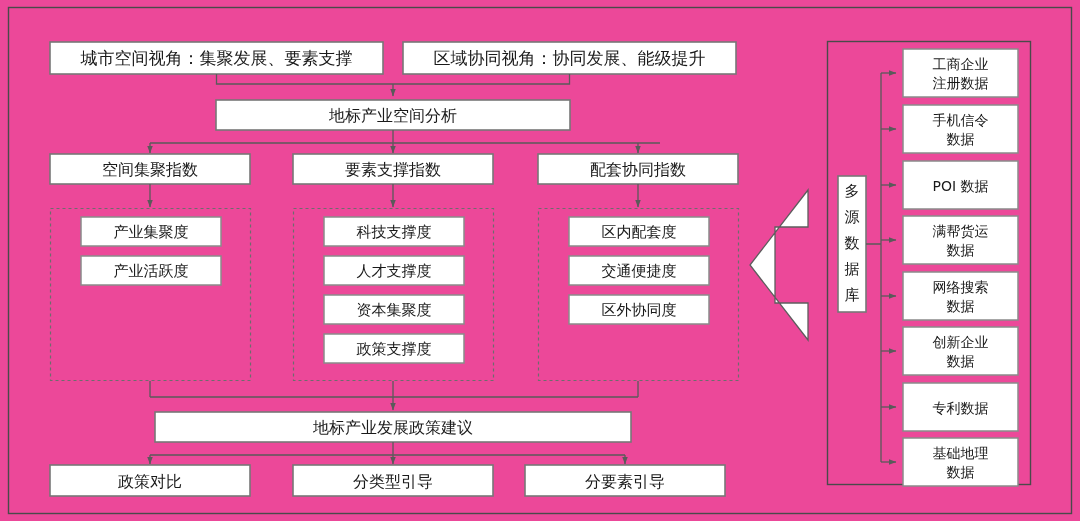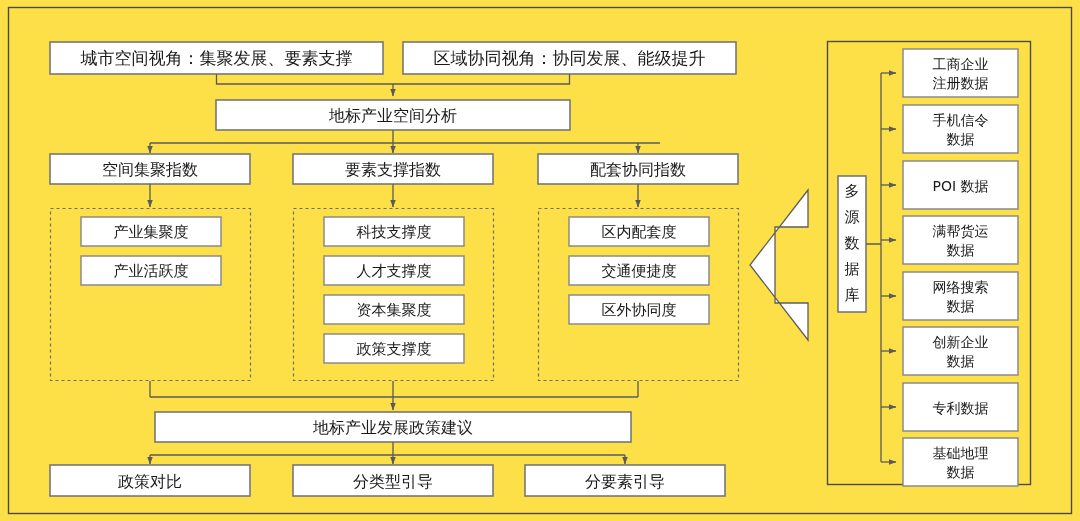--- a/index.html
+++ b/index.html
@@ -1,20 +1,20 @@
 <!DOCTYPE html>
 <html lang="zh"><head>
 <meta charset="utf-8">
 <style>
   html,body{margin:0;padding:0;background:#ffffff;}
   body{
     width:1080px;height:521px;overflow:hidden;
     font-family:"DejaVu Sans","Liberation Sans",sans-serif;
   }
-  #stage{position:relative;width:1080px;height:521px;background:#fde047;}
+  #stage{position:relative;width:1080px;height:521px;background:#ec4899;}
   svg#canvas{position:absolute;left:0;top:0;width:1080px;height:521px;}
 
   .frame{fill:none;stroke:#4a4a4a;stroke-width:1.4;}
   .panel{fill:none;stroke:#4a4a4a;stroke-width:1.4;}
   .bx{fill:#ffffff;stroke:#8a8a8a;stroke-width:1.5;}
   .bx-strong{fill:#ffffff;stroke:#777777;stroke-width:1.6;}
   .dash{fill:none;stroke:#6d6d6d;stroke-width:1.2;stroke-dasharray:3 3;}
   .ln{stroke:#5a5a5a;stroke-width:1.3;fill:none;}
   .arrowshape{fill:#ffffff;stroke:#5d5d5d;stroke-width:1.3;stroke-linejoin:miter;}
 

